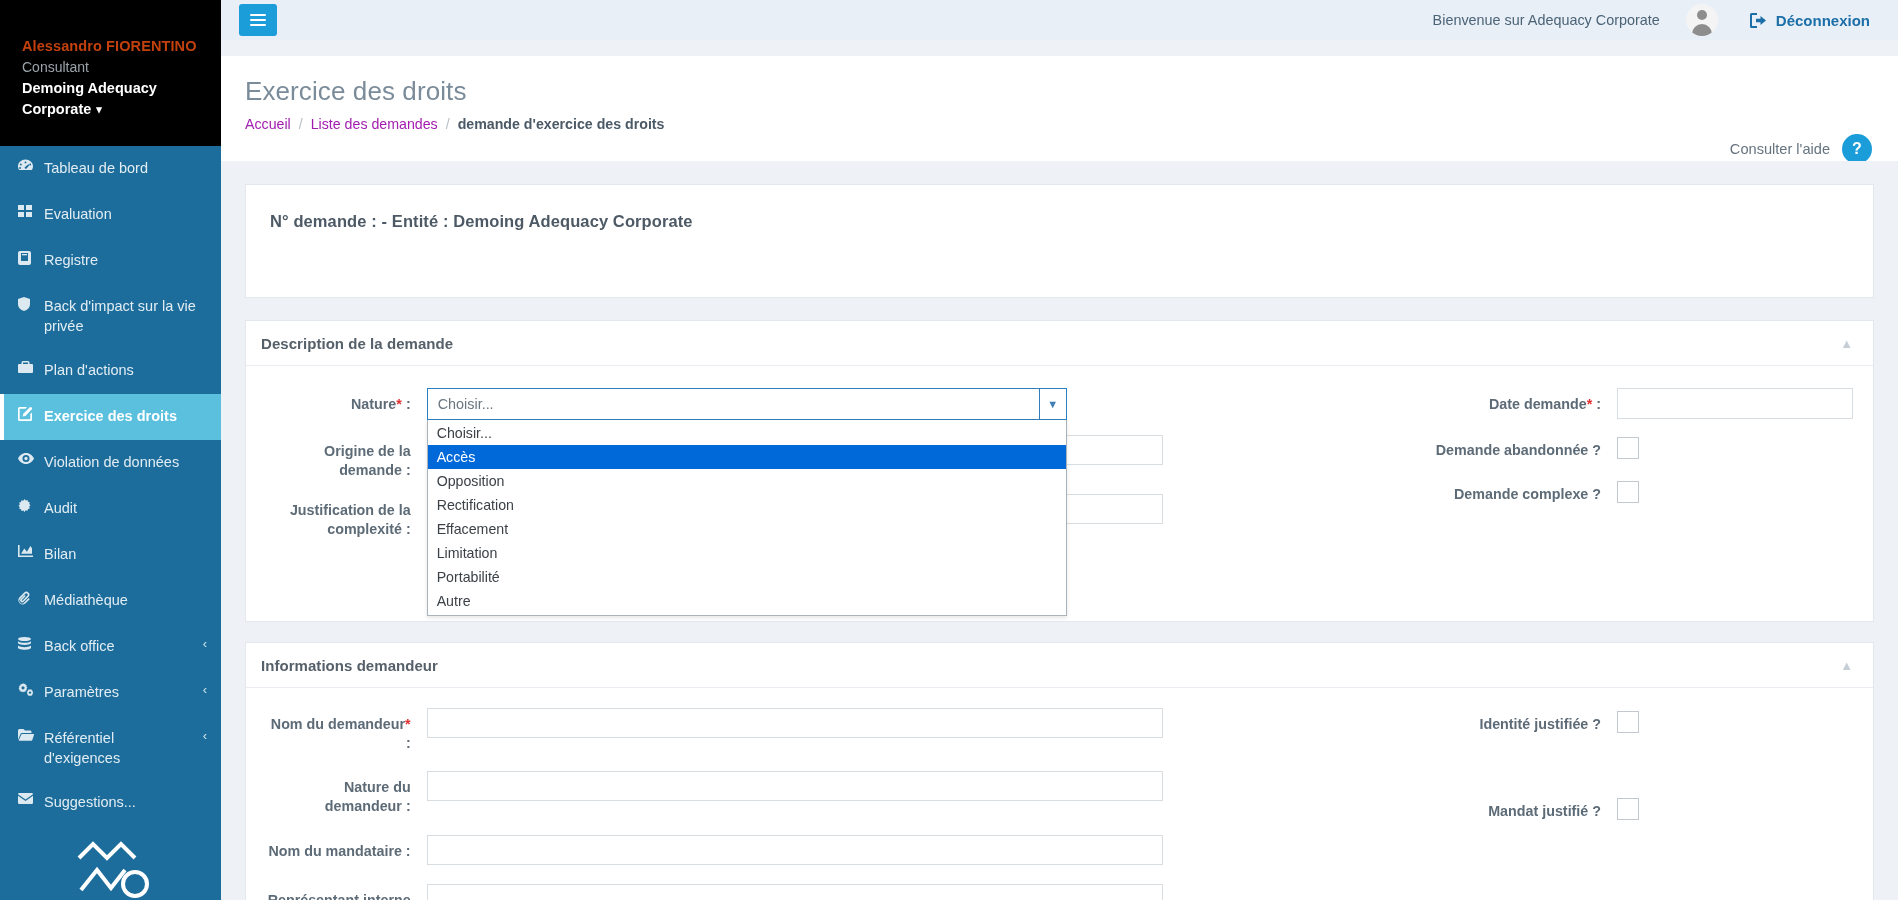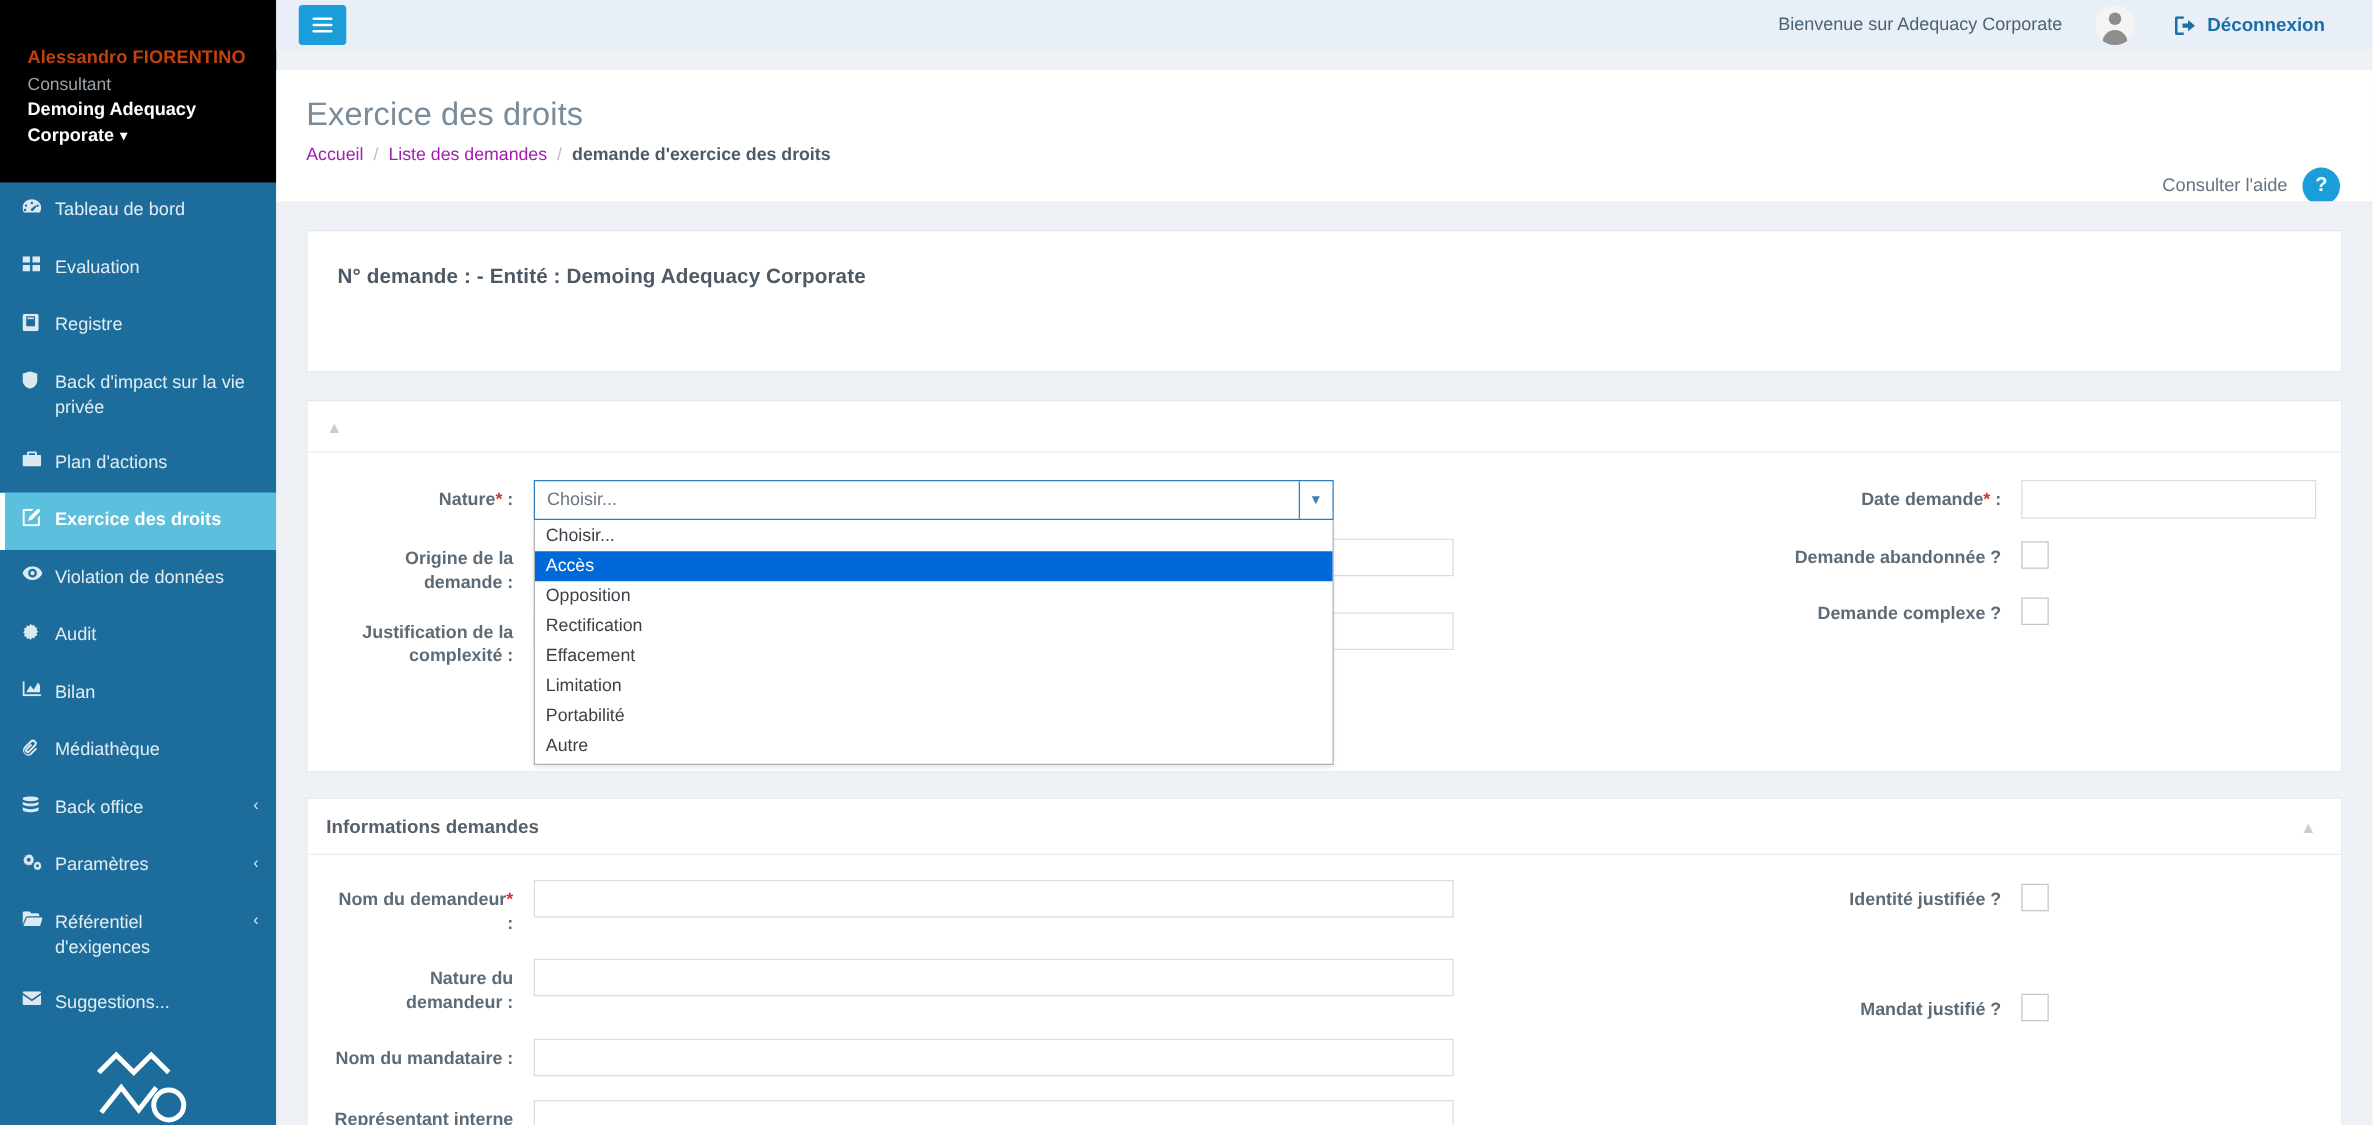--- a/index.html
+++ b/index.html
@@ -107,21 +107,21 @@
   }
 
   
   #topbar {
     position: absolute;
     top: 0; left: 221px; right: 0;
     height: 40px;
     background: #e9eff6;
     display: flex;
     align-items: center;
-    padding: 0 38px 0 18px;
+    padding: 0 28px 0 18px;
   }
   #hamburger {
     width: 38px; height: 32px;
     background: #1b9dd9;
     border: none;
     border-radius: 3px;
     color: #fff;
     display: flex;
     align-items: center;
     justify-content: center;
@@ -578,20 +578,21 @@
   </div>
 
   <div id="content">
 
     <div id="banner-panel">
       <div id="banner-text">N° demande : - Entité : Demoing Adequacy Corporate</div>
     </div>
 
     <div class="panel">
       <div class="panel-head">
+        <span class="ph-title">Description de la demande</span>
         <span class="ph-toggle">▲</span>
       </div>
       <div class="panel-body">
         <div class="form-grid">
 
           <div class="col-left">
 
             <div class="frow">
               <div class="flabel"><span>Nature</span><span class="req">*</span><span> :</span></div>
               <div class="fctl">
@@ -655,21 +656,21 @@
               </div>
             </div>
 
           </div>
         </div>
       </div>
     </div>
 
     <div class="panel">
       <div class="panel-head">
-        <span class="ph-title">Informations demandes</span>
+        <span class="ph-title">Informations demandeur</span>
         <span class="ph-toggle">▲</span>
       </div>
       <div class="panel-body" style="padding-top:20px;">
         <div class="form-grid">
 
           <div class="col-left">
 
             <div class="frow" style="margin-bottom:19px;">
               <div class="flabel"><span>Nom du demandeur</span><span class="req">*</span><span> :</span></div>
               <div class="fctl">

